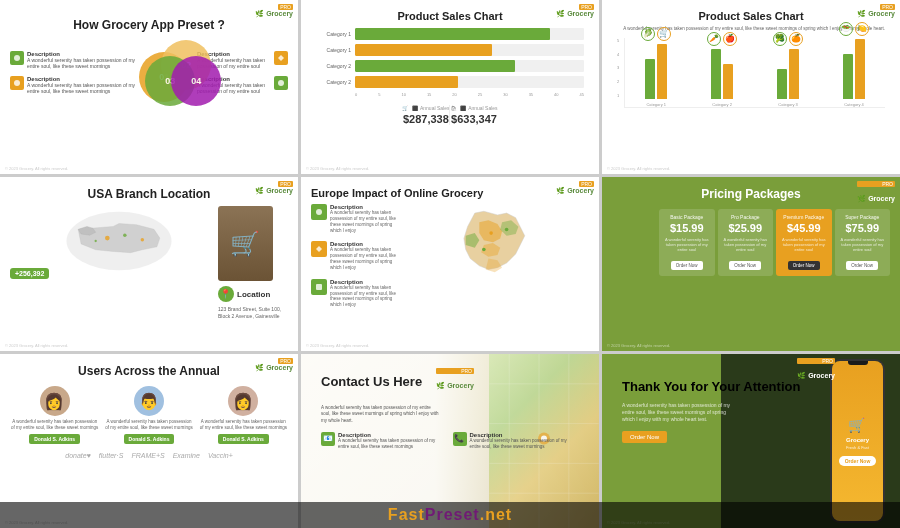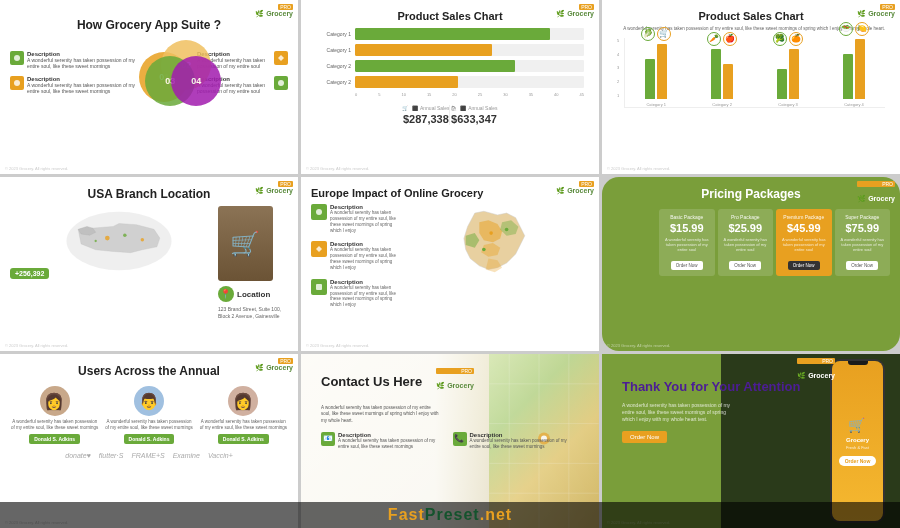--- a/index.html
+++ b/index.html
@@ -418,21 +418,20 @@
 
     .slide-5 .europe-map {
       flex: 1;
       height: 100px;
     }
 
     
     .slide-6 {
       background: #7a9e3a;
       position: relative;
-      border-radius: 17px;
     }
 
     .slide-6 .slide-title {
       font-size: 12px;
       font-weight: bold;
       color: white;
       text-align: center;
       margin-bottom: 8px;
     }
 
@@ -653,21 +652,21 @@
 
     .slide-9 .content {
       position: relative;
       z-index: 2;
       padding: 15px 10px;
     }
 
     .slide-9 .slide-title {
       font-size: 13px;
       font-weight: bold;
-      color: #4c1d95;
+      color: #000000;
       line-height: 1.3;
       margin-bottom: 6px;
     }
 
     .slide-9 .slide-desc {
       font-size: 5px;
       color: rgba(255,255,255,0.75);
       line-height: 1.4;
       max-width: 110px;
     }
@@ -728,34 +727,34 @@
       color: white;
       text-align: center;
       font-size: 16px;
       font-weight: bold;
       padding: 4px;
       z-index: 100;
       letter-spacing: 1px;
     }
 
     .watermark span.free { color: #e8a020; }
-    .watermark span.preset { color: #14532d; }
+    .watermark span.preset { color: #701a75; }
     .watermark span.net { color: #e8a020; }
   </style>
 </head>
 <body>
 
 <div class="grid">
 
   <div class="slide slide-1">
     <div class="grocery-logo">
       <span class="grocery-logo-badge">PRO</span>
       <span class="grocery-logo-text">🌿 Grocery</span>
     </div>
-    <div class="slide-title">How Grocery App Suite ?</div>
+    <div class="slide-title">How Grocery App Preset ?</div>
     <div class="diagram">
       <div class="left-items">
         <div class="desc-box">
           <div class="desc-icon green">
             <svg width="8" height="8" viewBox="0 0 8 8">
                 <circle cx="4" cy="4" r="3" fill="white" opacity="0.8"></circle>
               </svg>
           </div>
           <div>
             <div class="desc-label">Description</div>

